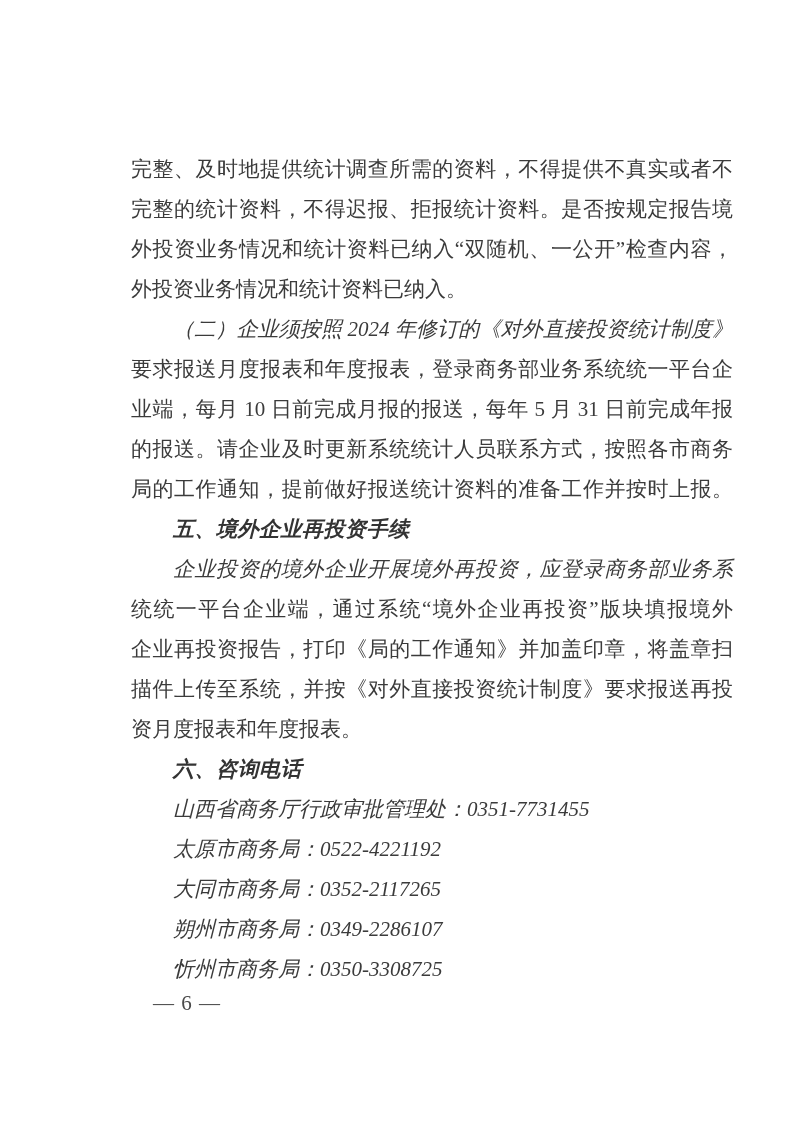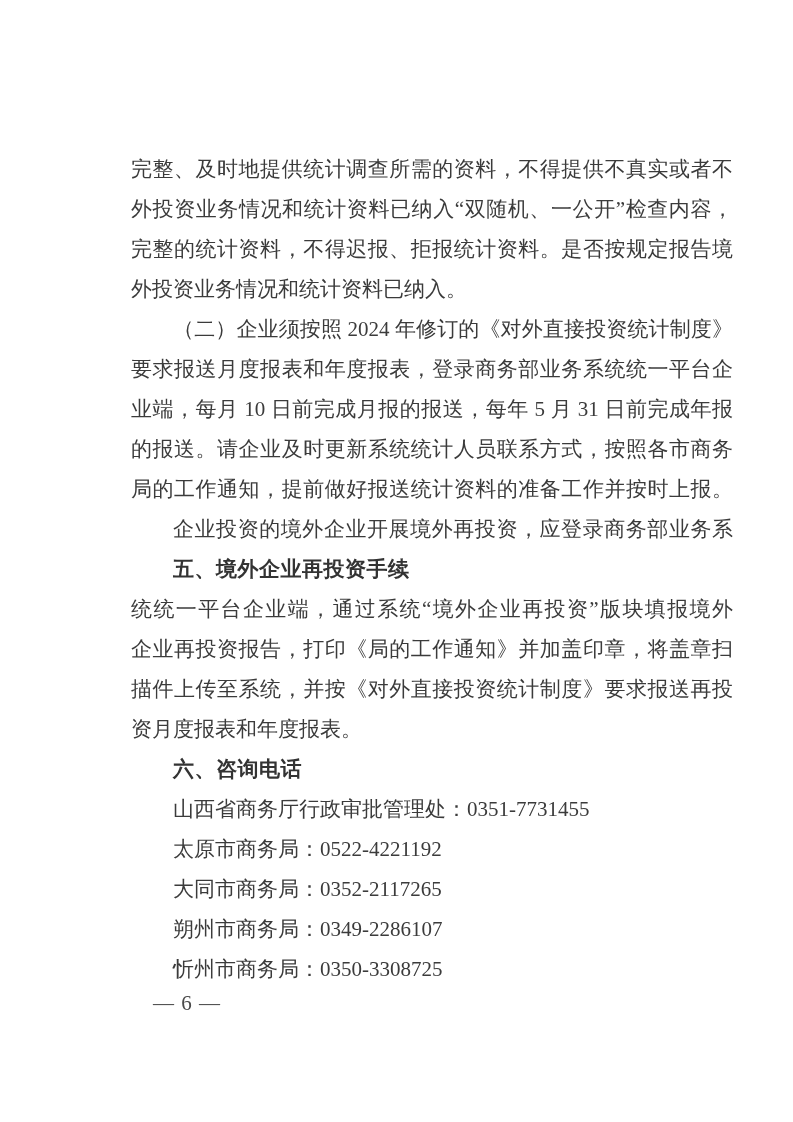--- a/index.html
+++ b/index.html
@@ -27,20 +27,21 @@
     height: 40px;
     line-height: 40px;
     font-size: 21px;
   }
   .justify {
     text-align: justify;
     text-align-last: justify;
   }
   .indent {
     text-indent: 2em;
+    font-style: italic;
   }
   .heading {
     font-weight: 700;
     font-family: "Liberation Sans", "DejaVu Sans", sans-serif;
     color: #333333;
     letter-spacing: 0.5px;
   }
   .footer {
     position: absolute;
     left: 118px;
@@ -51,30 +52,30 @@
     color: #4a4a4a;
     letter-spacing: 1px;
   }
 </style>
 </head>
 <body>
 
 <div class="page">
   <div class="content">
     <div class="line justify">完整、及时地提供统计调查所需的资料，不得提供不真实或者不</div>
+    <div class="line justify">完整的统计资料，不得迟报、拒报统计资料。是否按规定报告境</div>
     <div class="line justify">外投资业务情况和统计资料已纳入“双随机、一公开”检查内容，</div>
-    <div class="line justify">完整的统计资料，不得迟报、拒报统计资料。是否按规定报告境</div>
     <div class="line">外投资业务情况和统计资料已纳入。</div>
     <div class="line indent justify">（二）企业须按照 2024 年修订的《对外直接投资统计制度》</div>
     <div class="line justify">要求报送月度报表和年度报表，登录商务部业务系统统一平台企</div>
     <div class="line justify">业端，每月 10 日前完成月报的报送，每年 5 月 31 日前完成年报</div>
     <div class="line justify">的报送。请企业及时更新系统统计人员联系方式，按照各市商务</div>
     <div class="line justify">局的工作通知，提前做好报送统计资料的准备工作并按时上报。</div>
+    <div class="line indent heading">五、境外企业再投资手续</div>
     <div class="line indent justify">企业投资的境外企业开展境外再投资，应登录商务部业务系</div>
-    <div class="line indent heading">五、境外企业再投资手续</div>
     <div class="line justify">统统一平台企业端，通过系统“境外企业再投资”版块填报境外</div>
     <div class="line justify">企业再投资报告，打印《局的工作通知》并加盖印章，将盖章扫</div>
     <div class="line justify">描件上传至系统，并按《对外直接投资统计制度》要求报送再投</div>
     <div class="line">资月度报表和年度报表。</div>
     <div class="line indent heading">六、咨询电话</div>
     <div class="line indent">山西省商务厅行政审批管理处：0351-7731455</div>
     <div class="line indent">太原市商务局：0522-4221192</div>
     <div class="line indent">大同市商务局：0352-2117265</div>
     <div class="line indent">朔州市商务局：0349-2286107</div>
     <div class="line indent">忻州市商务局：0350-3308725</div>

